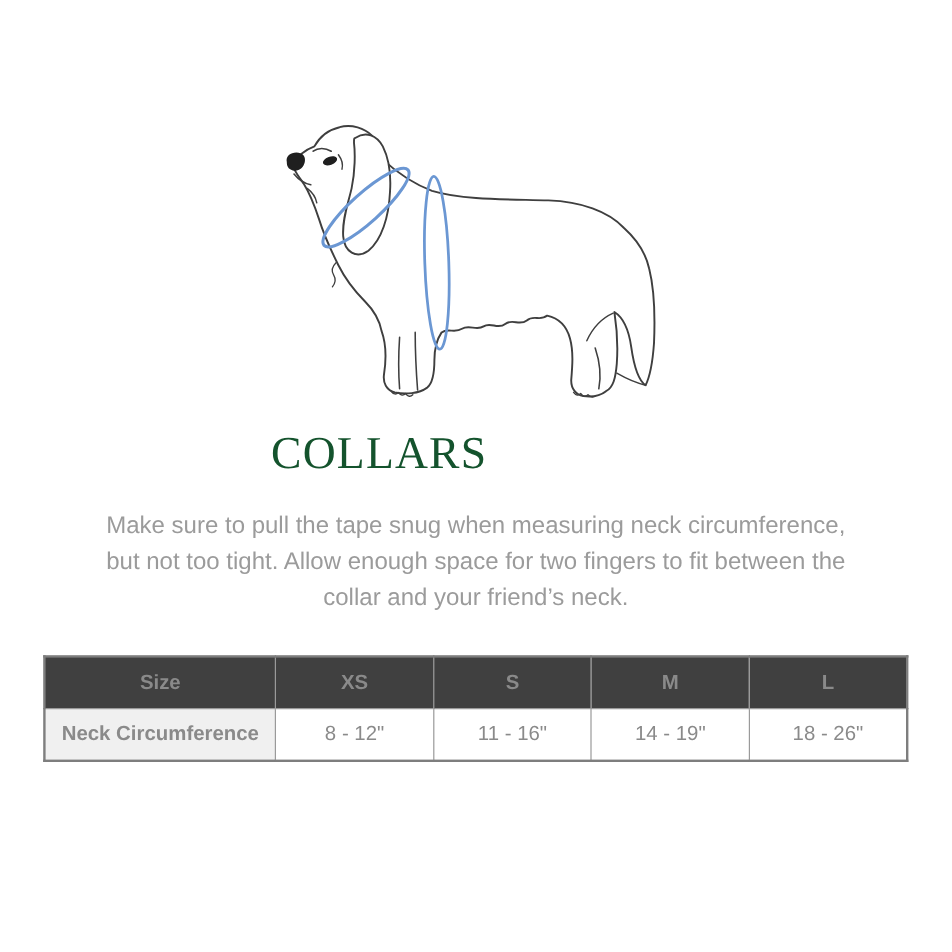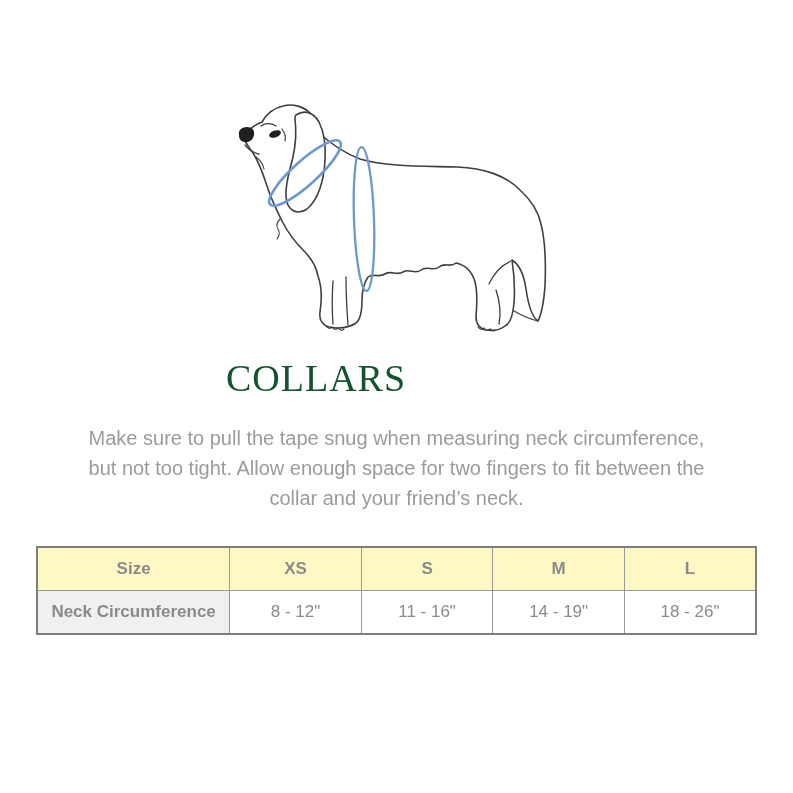--- a/index.html
+++ b/index.html
@@ -24,21 +24,21 @@
     border-collapse:collapse;table-layout:fixed;
     border:2px solid #7e7e7e;
     font-size:17px;color:#8a8a8a;
   }
   table.size-table td,table.size-table th{
     border:1px solid #9a9a9a;height:42px;
     text-align:center;vertical-align:middle;padding:0 4px;
   }
   table.size-table col.label-col{width:26.8%;}
   table.size-table col.size-col{width:18.3%;}
-  tr.header-row th{background:#fef9c3;font-weight:700;}
+  tr.header-row th{background:#404040;font-weight:700;}
   td.row-label{background:#f0f0f0;font-weight:700;}
   td.value-cell{background:#ffffff;font-weight:400;}
 </style>
 </head>
 <body>
 
 <div class="dog-wrap">
   <svg viewBox="0 0 360 260" width="360" height="260">
 
     <g fill="none" stroke-width="1.6" stroke-linecap="round" stroke-linejoin="round" stroke="#3f3f3f">

